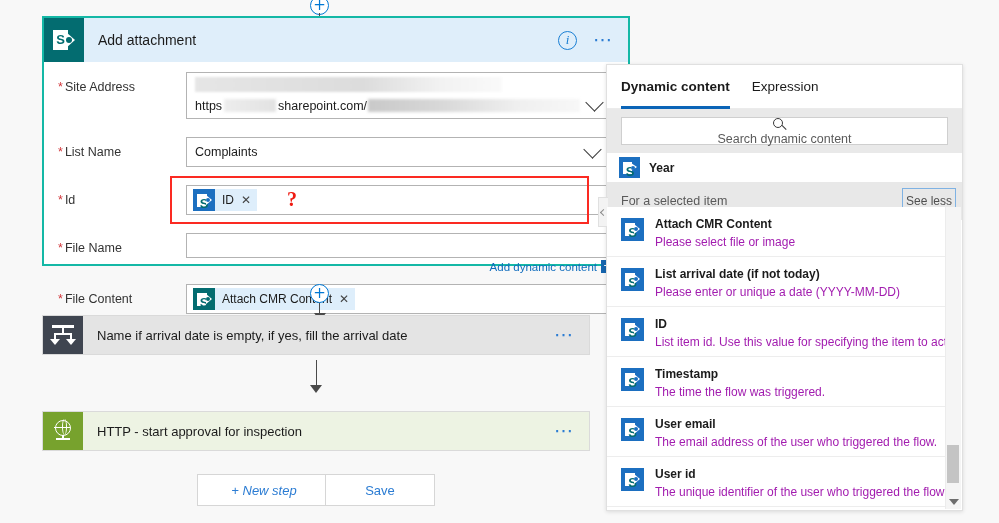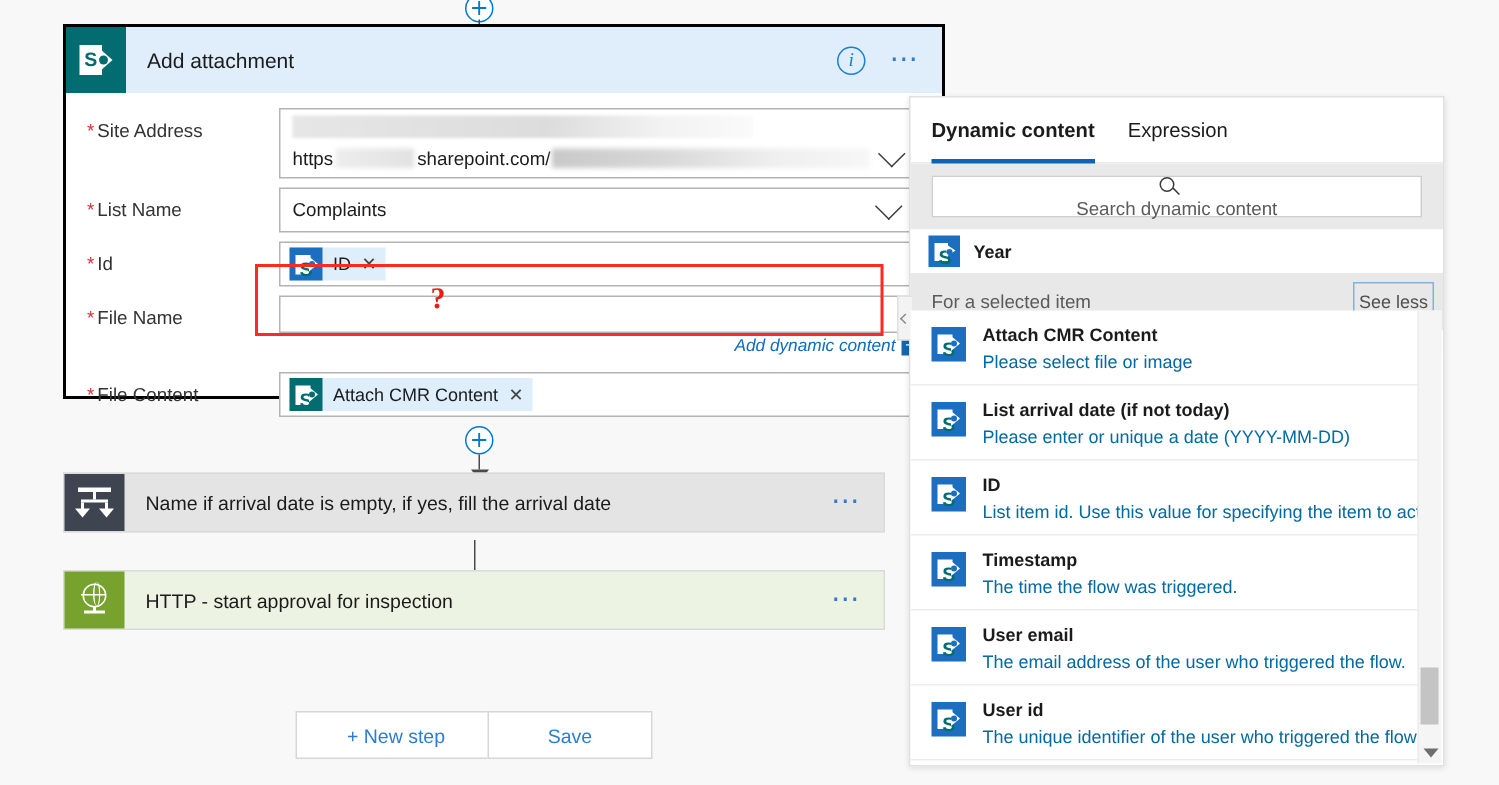--- a/index.html
+++ b/index.html
@@ -26,21 +26,21 @@
   .plusnode {
     width: 19px; height: 19px; border-radius: 50%;
     border: 1px solid #0078d4; background: #ffffff;
     color: #0078d4; font-size: 15px; line-height: 17px; text-align: center;
     font-family: "DejaVu Sans", sans-serif;
   }
 
   
   #card-add-attachment {
     position: absolute; left: 42px; top: 16px; width: 588px; height: 250px;
-    background: #ffffff; border: 2px solid #000000;
+    background: #ffffff; border: 2px solid #14b8a6;
   }
   .card-header {
     height: 44px; background: #dfeefa; display: flex; align-items: center;
     position: relative;
   }
   .sp-brand {
     width: 40px; height: 44px; background: #036c70;
     display: flex; align-items: center; justify-content: center; flex: none;
   }
   .sp-glyph {
@@ -68,21 +68,21 @@
     font-size: 14px; color: #1b1b1b; margin-left: 14px; flex: 1;
   }
   .info-icon {
     width: 19px; height: 19px; border-radius: 50%; border: 1.5px solid #1a7fd4;
     color: #1a7fd4; font-size: 13px; font-style: italic; line-height: 16px;
     text-align: center; font-family: "Liberation Serif", serif; margin-right: 16px;
   }
   .ellipsis { color: #2b7cd3; font-size: 19px; letter-spacing: 2px; margin-right: 14px; line-height: 8px; }
 
   .card-body { padding: 10px 14px 8px 14px; }
-  .field-row { display: flex; align-items: flex-start; margin-bottom: 6px; position: relative; }
+  .field-row { display: flex; align-items: flex-start; margin-bottom: 18px; position: relative; }
   .field-label {
     width: 128px; flex: none; font-size: 12.5px; color: #333; padding-top: 8px;
   }
   .field-label .req { color: #d13438; margin-right: 2px; }
   .field-control { flex: 1; position: relative; }
 
   .input-box {
     border: 1px solid #b3b3b3; background: #ffffff; min-height: 30px;
     display: flex; align-items: center; padding: 0 8px; font-size: 12.5px; color: #1b1b1b;
   }
@@ -108,21 +108,21 @@
   }
   .chip-ico.blue { background: #1c6fc0; }
   .chip-x { margin-left: 7px; color: #444; font-size: 12px; }
 
   
   .highlight-box {
     position: absolute; left: 170px; top: 176px; width: 419px; height: 48px;
     border: 2px solid #fb2a22;
   }
   .dyn-link-row {
-    display: flex; align-items: center; justify-content: flex-end; height: 17px; padding-right: 0px; font-style: italic;
+    display: flex; align-items: center; justify-content: flex-end; height: 17px; padding-right: 0px;
   }
   .dyn-link { font-size: 11.5px; color: #0f6cbd; }
   .dyn-plus {
     width: 13px; height: 13px; background: #1665ae; color: #fff; font-size: 11px;
     line-height: 12px; text-align: center; margin-left: 4px;
     font-family: "DejaVu Sans", sans-serif;
   }
   .qmark {
     position: absolute; left: 287px; top: 188px; color: #ef1b12; font-size: 20px;
     font-weight: bold; font-family: "Liberation Serif", serif;
@@ -216,21 +216,21 @@
 
   #dyn-list { position: absolute; left: 0; top: 142px; width: 340px; bottom: 0; overflow: hidden; background: #fff; }
   .dc-item { display: flex; align-items: flex-start; padding: 7px 10px 6px 14px; border-bottom: 1px solid #ededed; }
   .dc-ico {
     width: 23px; height: 23px; background: #1c6fc0; display: flex; align-items: center; justify-content: center;
     flex: none; margin-top: 4px;
   }
   .dc-text { margin-left: 11px; min-width: 0; }
   .dc-name { font-size: 12px; font-weight: bold; color: #1b1b1b; line-height: 15px; }
   .dc-desc {
-    font-size: 12px; color: #0369a1; line-height: 16px; white-space: nowrap; overflow: hidden;
+    font-size: 12px; color: #a21caf; line-height: 16px; white-space: nowrap; overflow: hidden;
     text-overflow: ellipsis; max-width: 276px;
   }
 
   
   .scrollbar {
     position: absolute; right: 1px; top: 142px; width: 16px; bottom: 1px; background: #f5f5f5;
     border-left: 1px solid #ececec; display: flex; flex-direction: column; justify-content: space-between; align-items: center;
   }
   .sb-arrow { width: 0; height: 0; border-left: 5px solid transparent; border-right: 5px solid transparent; margin: 4px 0; }
   .sb-up { border-bottom: 6px solid #6e6e6e; }
@@ -383,33 +383,33 @@
       </div>
       <div class="flow-title">Name if arrival date is empty, if yes, fill the arrival date</div>
       <div class="ellipsis">⋯</div>
     </div>
 
     <div class="conn" style="left:310px; top:360px;">
       <div class="line" style="height:25px;"></div>
       <div class="head"></div>
     </div>
 
-    <div class="flow-card" style="top:380px; background:#edf3e3;">
+    <div class="flow-card" style="top:411px; background:#edf3e3;">
       <div class="flow-ico" style="background:#77a22d;">
         <span class="ico-globe">
             <span class="g"></span>
             <span class="stand"></span>
             <span class="base"></span>
           </span>
       </div>
       <div class="flow-title">HTTP - start approval for inspection</div>
       <div class="ellipsis">⋯</div>
     </div>
 
-    <div class="btn" style="left:197px; top:474px; width:134px;">+ New step</div>
+    <div class="btn" style="left:197px; top:474px; width:134px;font-style:italic;">+ New step</div>
     <div class="btn" style="left:325px; top:474px; width:110px;">Save</div>
   </div>
 
   <div id="dyn-panel">
 
     <div class="panel-collapse">
       <span class="cv"></span>
     </div>
 
     <div class="tabs">

